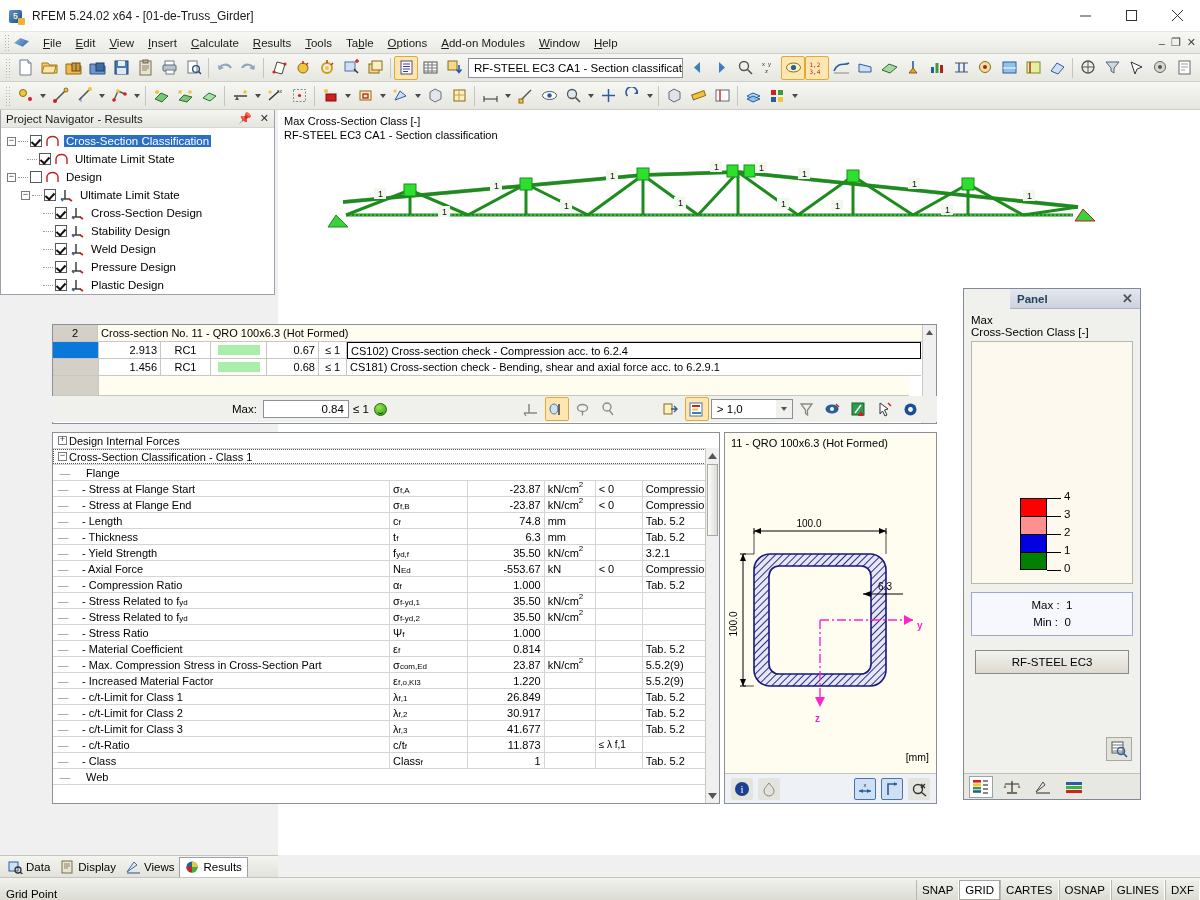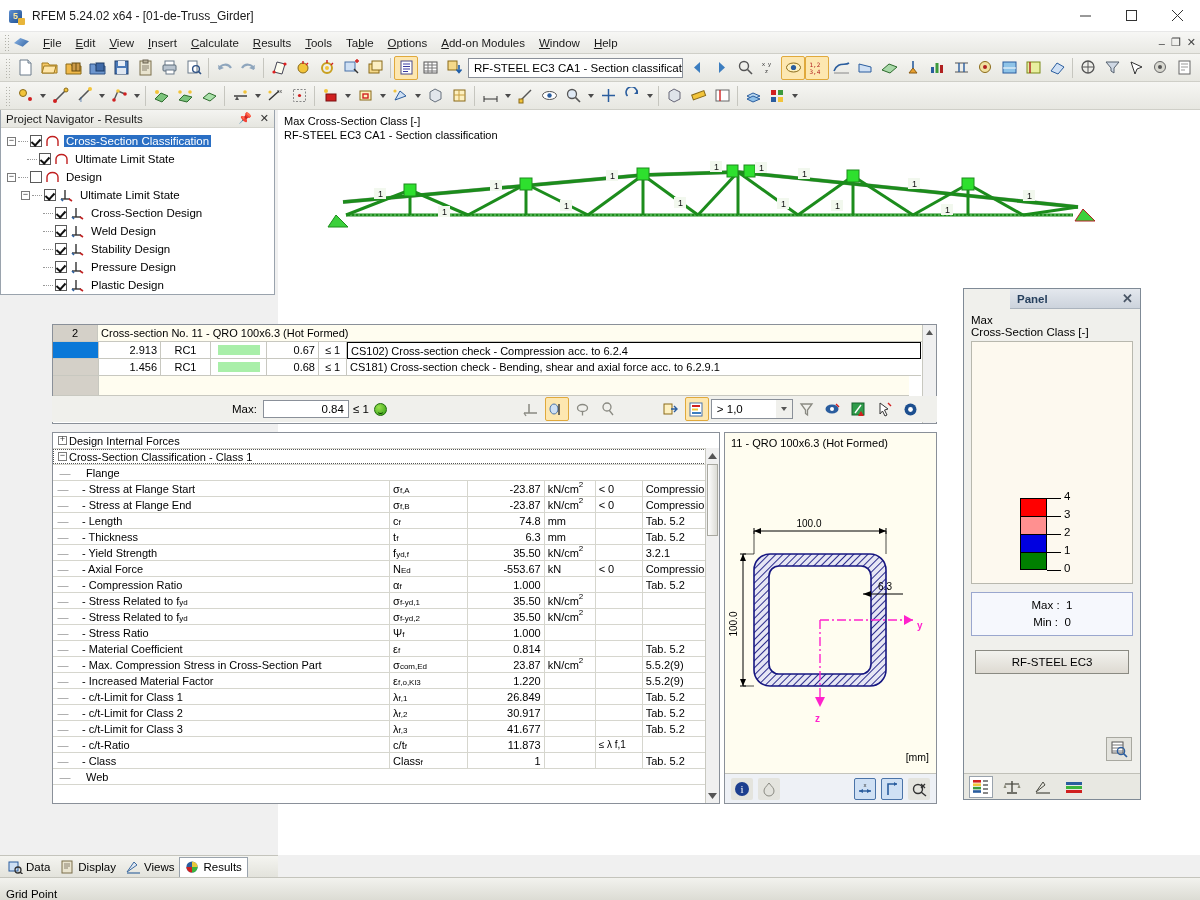--- a/index.html
+++ b/index.html
@@ -969,34 +969,34 @@
         <div class="dots"></div>
         <div class="chk checked"></div>
         <div class="nav-ico">
           <svg width="15" height="14" viewBox="0 0 15 14">
               <path d="M2 11h9" stroke="#333" stroke-width="1.4"></path>
               <path d="M6 2v9" stroke="#333" stroke-width="1.4"></path>
               <path d="M10 11l3 2" stroke="#c02020" stroke-width="1.6"></path>
               <path d="M2 11l2 2" stroke="#2a5d9e" stroke-width="1.6"></path>
             </svg>
         </div>
-        <div class="nav-lbl">Weld Design</div>
+        <div class="nav-lbl">Stability Design</div>
       </div>
       <div class="nav-row" style="padding-left:38px">
         <div class="dots"></div>
         <div class="chk checked"></div>
         <div class="nav-ico">
           <svg width="15" height="14" viewBox="0 0 15 14">
               <path d="M2 11h9" stroke="#333" stroke-width="1.4"></path>
               <path d="M6 2v9" stroke="#333" stroke-width="1.4"></path>
               <path d="M10 11l3 2" stroke="#c02020" stroke-width="1.6"></path>
               <path d="M2 11l2 2" stroke="#2a5d9e" stroke-width="1.6"></path>
             </svg>
         </div>
-        <div class="nav-lbl">Stability Design</div>
+        <div class="nav-lbl">Weld Design</div>
       </div>
       <div class="nav-row" style="padding-left:38px">
         <div class="dots"></div>
         <div class="chk checked"></div>
         <div class="nav-ico">
           <svg width="15" height="14" viewBox="0 0 15 14">
               <path d="M2 11h9" stroke="#333" stroke-width="1.4"></path>
               <path d="M6 2v9" stroke="#333" stroke-width="1.4"></path>
               <path d="M10 11l3 2" stroke="#c02020" stroke-width="1.6"></path>
               <path d="M2 11l2 2" stroke="#2a5d9e" stroke-width="1.6"></path>
@@ -1689,15 +1689,23 @@
         <path d="M7 7v5.6A5.6 5.6 0 011.4 7z" fill="#d02020"></path>
       </svg>
       <span>Results</span>
     </div>
   </div>
 
   <div class="statusmsg">Max Cross-Section Class: 1</div>
 
   <div class="statusbar">
     <div class="sb-left">Grid Point</div>
+    <div class="sb-toggles">
+      <div class="sbt">SNAP</div>
+      <div class="sbt on">GRID</div>
+      <div class="sbt">CARTES</div>
+      <div class="sbt">OSNAP</div>
+      <div class="sbt">GLINES</div>
+      <div class="sbt">DXF</div>
+    </div>
   </div>
 
 </div>
 
 </body></html>

